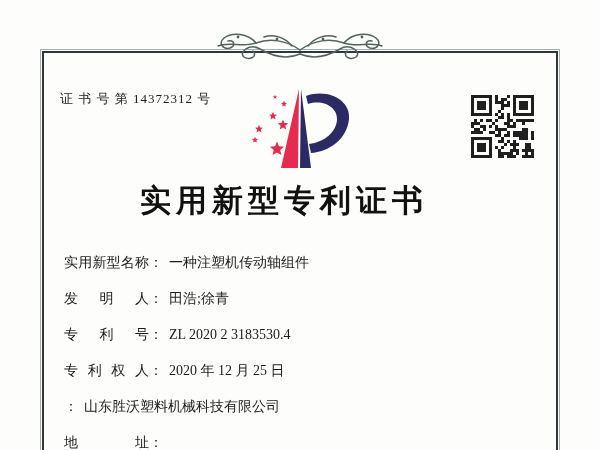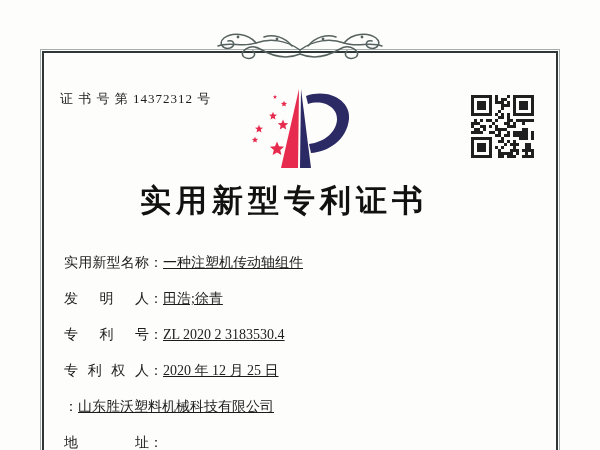--- a/index.html
+++ b/index.html
@@ -22,21 +22,21 @@
   .logo .nv  { fill:var(--logo-navy,#2b2a64); }
   .qr { position:absolute; left:471px; top:95px; width:63px; height:63px; }
   .qm { fill:#1f1f1f; }
   .title {
     position:absolute; left:40px; top:180px; width:488px; text-align:center;
     font-size:31px; font-weight:bold; letter-spacing:5px; white-space:nowrap; color:#111;
   }
   .fields { position:absolute; left:64px; top:253px; }
   .field-row { display:flex; align-items:center; height:20px; margin-bottom:16px; font-size:14px; }
   .field-label { display:inline-block; width:85px; text-align:justify; text-align-last:justify; }
-  .field-value { white-space:nowrap;text-decoration:underline; }
+  .field-value { margin-left:6px; white-space:nowrap; }
 </style>
 </head>
 <body>
 
 <div class="page">
 
   <div class="frame">
     <div class="frame-inner"></div>
   </div>
 

